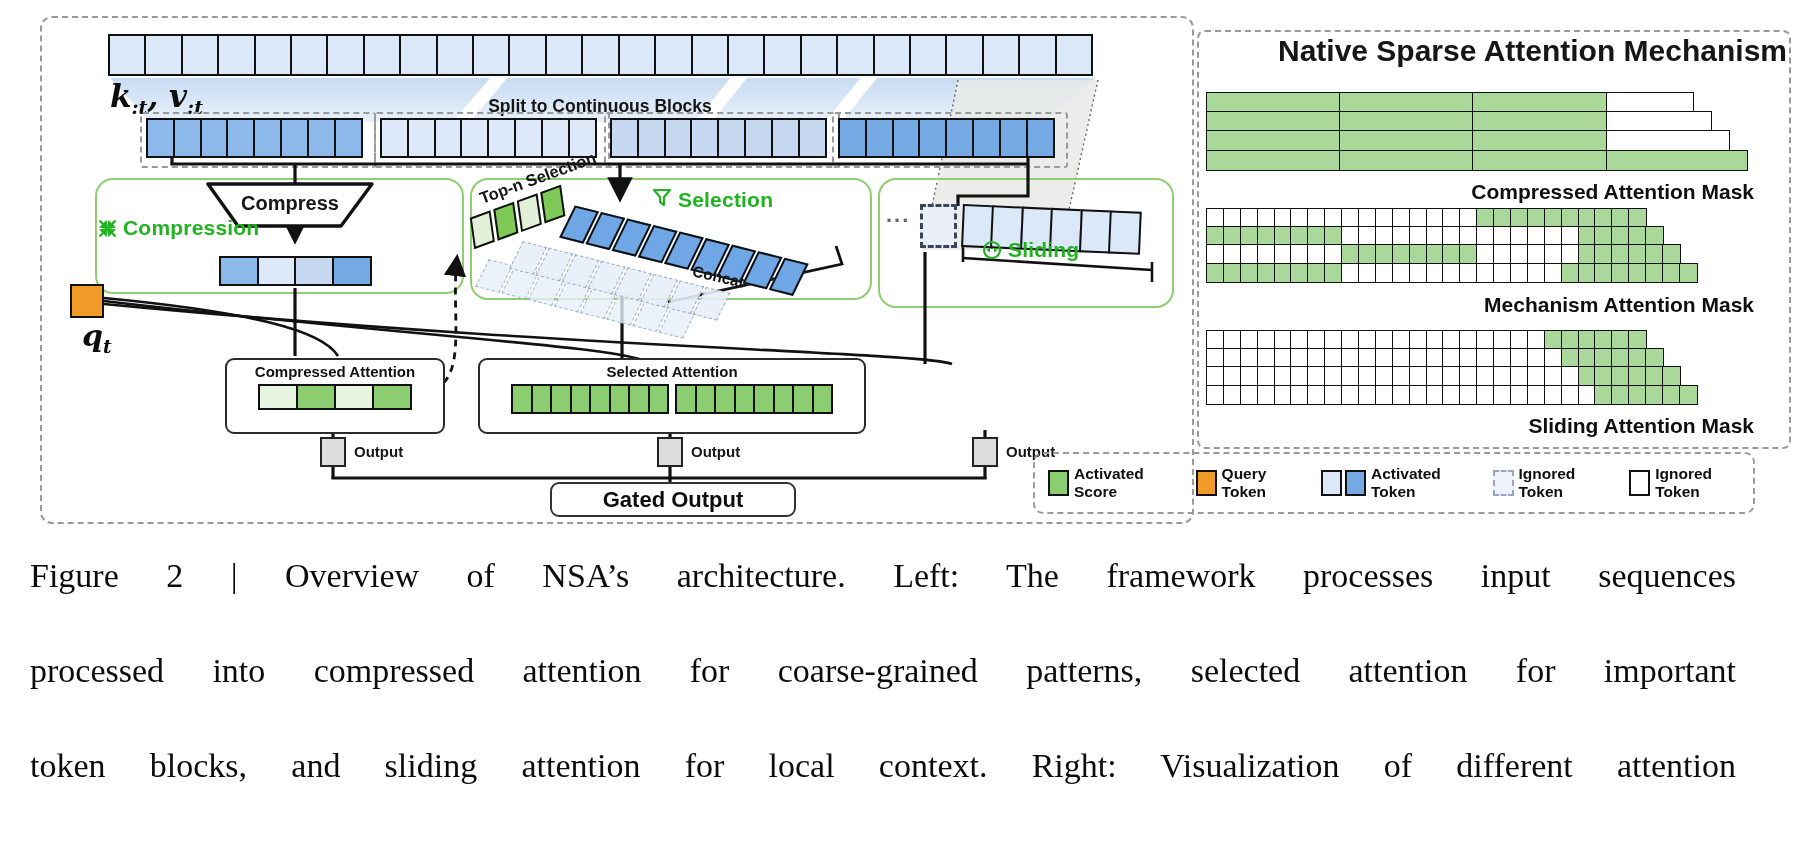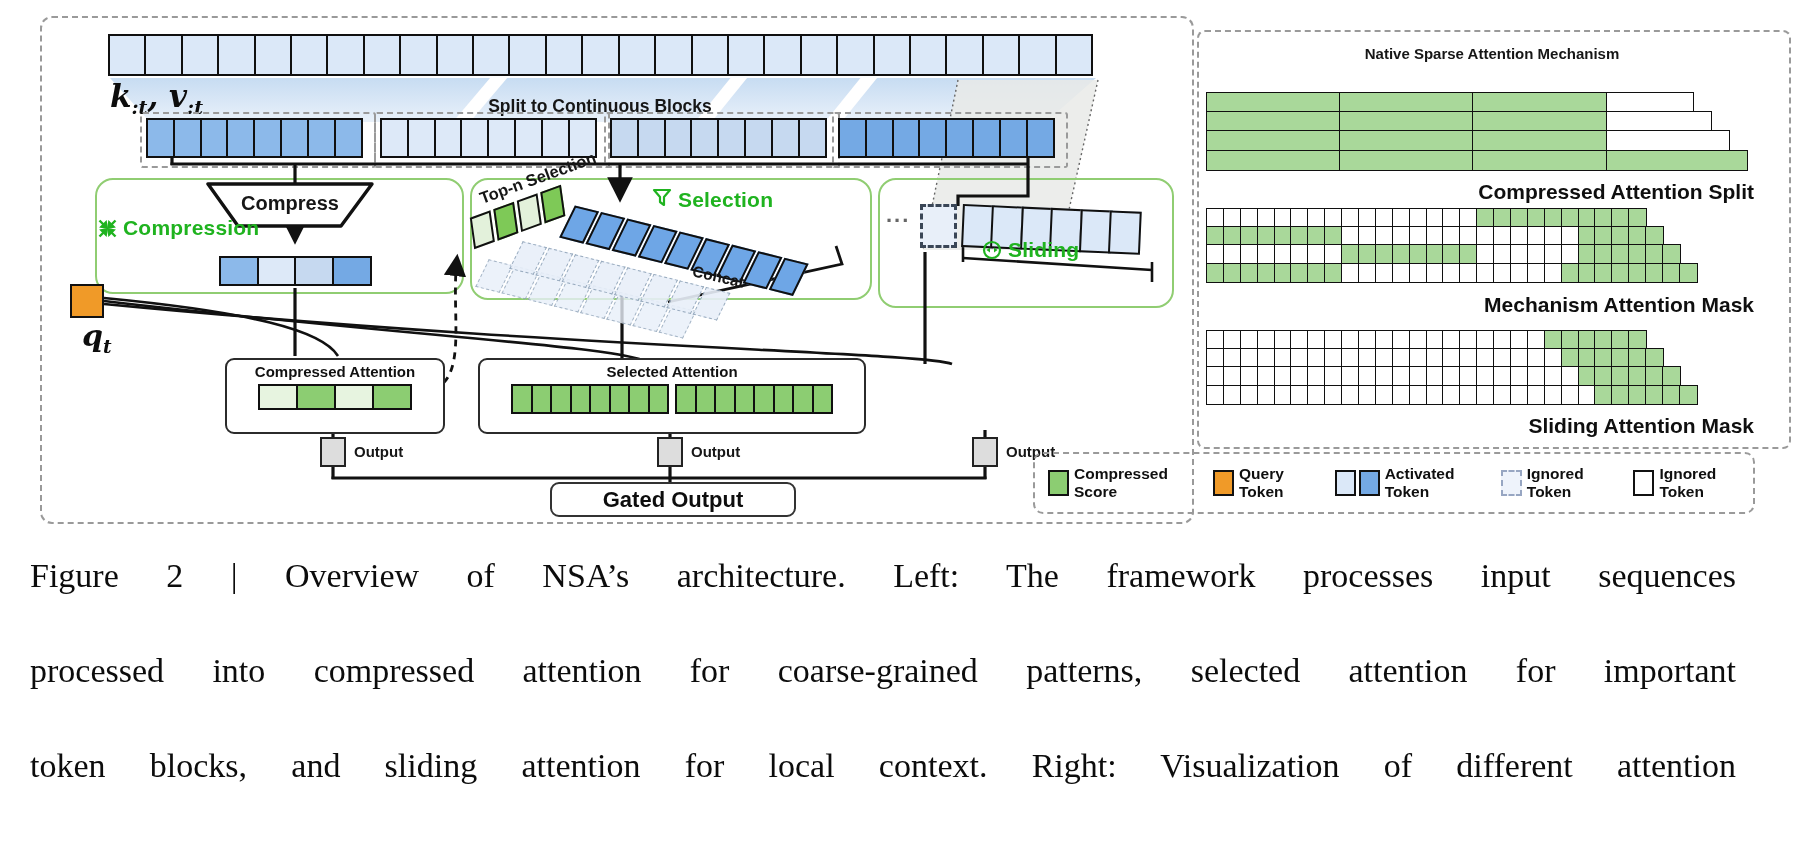--- a/index.html
+++ b/index.html
@@ -314,21 +314,21 @@
 
   <div class="outsq" style="left:320px;top:437px;"></div>
   <div class="abs blabel" style="left:354px;top:443px;font-size:15px;">Output</div>
   <div class="outsq" style="left:657px;top:437px;"></div>
   <div class="abs blabel" style="left:691px;top:443px;font-size:15px;">Output</div>
   <div class="outsq" style="left:972px;top:437px;"></div>
   <div class="abs blabel" style="left:1006px;top:443px;font-size:15px;">Output</div>
 
   <div class="abs" style="left:550px;top:482px;width:246px;height:35px;border:2.6px solid #333;border-radius:9px;background:#fff;box-sizing:border-box;text-align:center;font-size:22px;font-weight:bold;line-height:31px;color:#0d0d0d;">Gated Output</div>
 
-  <div class="abs blabel" style="left:1197px;top:34px;width:590px;text-align:center;font-size:15px;margin-top:11px;">Native Sparse Attention Mechanism</div>
+  <div class="abs blabel" style="left:1197px;top:34px;width:590px;text-align:right;font-size:30px;">Native Sparse Attention Mechanism</div>
 
   <div class="mask" style="left:1206px;top:92px;">
       <div class="mrow">
         <div class="mcell" style="width: 135px; height: 21px; background: rgb(169, 216, 154);"></div>
         <div class="mcell" style="width: 135px; height: 21px; background: rgb(169, 216, 154);"></div>
         <div class="mcell" style="width: 135px; height: 21px; background: rgb(169, 216, 154);"></div>
         <div class="mcell" style="width: 88px; height: 21px; background: rgb(255, 255, 255);"></div>
       </div>
       <div class="mrow">
         <div class="mcell" style="width: 135px; height: 21px; background: rgb(169, 216, 154);"></div>
@@ -342,21 +342,21 @@
         <div class="mcell" style="width: 135px; height: 21px; background: rgb(169, 216, 154);"></div>
         <div class="mcell" style="width: 124px; height: 21px; background: rgb(255, 255, 255);"></div>
       </div>
       <div class="mrow">
         <div class="mcell" style="width: 135px; height: 21px; background: rgb(169, 216, 154);"></div>
         <div class="mcell" style="width: 135px; height: 21px; background: rgb(169, 216, 154);"></div>
         <div class="mcell" style="width: 135px; height: 21px; background: rgb(169, 216, 154);"></div>
         <div class="mcell" style="width: 142px; height: 21px; background: rgb(169, 216, 154);"></div>
       </div>
     </div>
-  <div class="masklabel" style="top:180px;">Compressed Attention Split</div>
+  <div class="masklabel" style="top:180px;">Compressed Attention Mask</div>
 
   <div class="mask" style="left:1206px;top:208px;">
       <div class="mrow">
         <div class="mcell" style="width: 18.7px; height: 20px; background: rgb(255, 255, 255);"></div>
         <div class="mcell" style="width: 18.7px; height: 20px; background: rgb(255, 255, 255);"></div>
         <div class="mcell" style="width: 18.7px; height: 20px; background: rgb(255, 255, 255);"></div>
         <div class="mcell" style="width: 18.7px; height: 20px; background: rgb(255, 255, 255);"></div>
         <div class="mcell" style="width: 18.7px; height: 20px; background: rgb(255, 255, 255);"></div>
         <div class="mcell" style="width: 18.7px; height: 20px; background: rgb(255, 255, 255);"></div>
         <div class="mcell" style="width: 18.7px; height: 20px; background: rgb(255, 255, 255);"></div>
@@ -591,21 +591,21 @@
         <div class="mcell" style="width: 18.7px; height: 20px; background: rgb(169, 216, 154);"></div>
         <div class="mcell" style="width: 18.7px; height: 20px; background: rgb(169, 216, 154);"></div>
         <div class="mcell" style="width: 18.7px; height: 20px; background: rgb(169, 216, 154);"></div>
       </div>
     </div>
   <div class="masklabel" style="top:414px;">Sliding Attention Mask</div>
 
   <div class="legend" style="left:1033px;top:452px;width:718px;height:58px;">
     <div class="legitem">
       <div class="legswatch" style="background:#8ccd72;"></div>
-      <div class="legtext">Compressed Score</div>
+      <div class="legtext">Activated Score</div>
     </div>
     <div class="legitem">
       <div class="legswatch" style="background:#f09a28;"></div>
       <div class="legtext">Query Token</div>
     </div>
     <div class="legitem">
       <div class="legswatch" style="background:#dbe8f8;margin-right:3px;"></div>
       <div class="legswatch" style="background:#74a9e4;"></div>
       <div class="legtext">Activated Token</div>
     </div>

